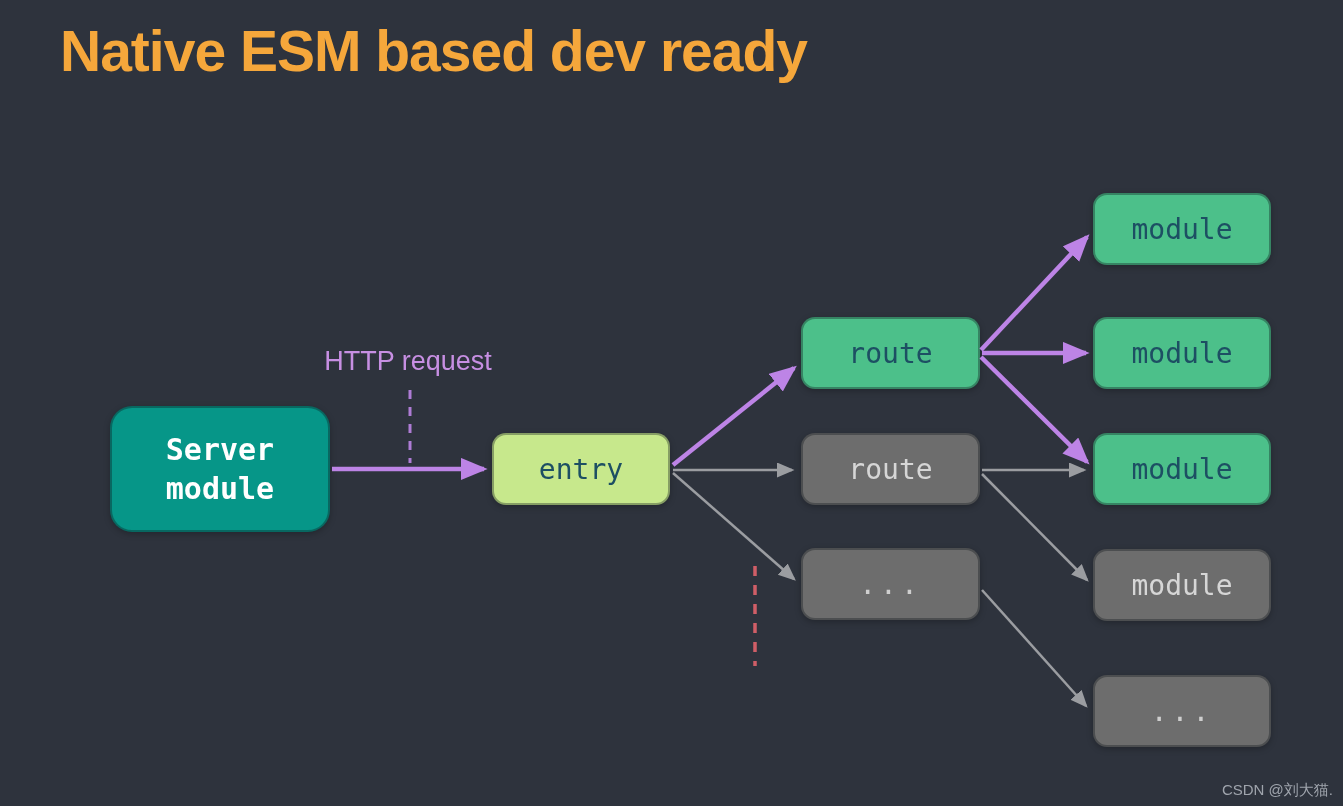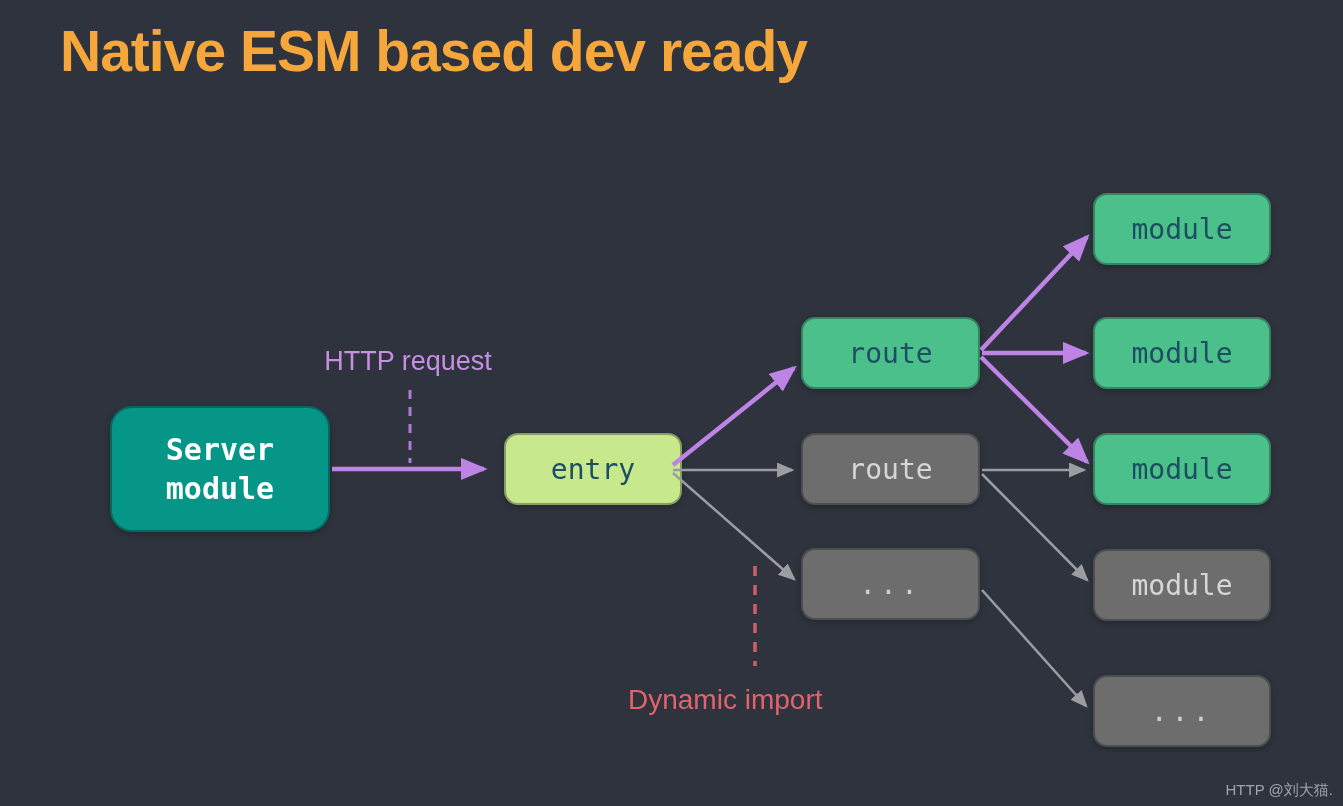--- a/index.html
+++ b/index.html
@@ -28,21 +28,21 @@
     border:2px solid rgba(15,19,26,0.35);
     box-sizing:border-box;
     box-shadow:0 2px 6px rgba(0,0,0,0.25);
   }
   .node.teal{
     background:var(--teal-box,#069688);
     color:#ffffff;font-weight:bold;font-size:30px;
     border-radius:22px;line-height:1.3;text-align:center;
     flex-direction:column;
   }
-  .node.lime{background:var(--lime-box,#c7e88c);color:var(--dark-text,#1d4f63);margin-left:12px;}
+  .node.lime{background:var(--lime-box,#c7e88c);color:var(--dark-text,#1d4f63);}
   .node.green{background:var(--green-box,#4cc08a);color:var(--dark-text,#1d4f63);}
   .node.gray{background:var(--gray-box,#6d6d6d);color:var(--light-text,#d6d6d6);}
   .node.dots{letter-spacing:4px;color:#cfcfcf;}
 
   .float-label{
     position:absolute;
     font-family:"Liberation Sans",sans-serif;
   }
   .http-label{
     left:308px;top:346px;width:200px;
@@ -89,24 +89,23 @@
 
   <div class="node green" style="left:1093px;top:193px;width:178px;height:72px;">module</div>
   <div class="node green" style="left:1093px;top:317px;width:178px;height:72px;">module</div>
   <div class="node green" style="left:1093px;top:433px;width:178px;height:72px;">module</div>
   <div class="node gray" style="left:1093px;top:549px;width:178px;height:72px;">module</div>
   <div class="node gray dots" style="left:1093px;top:675px;width:178px;height:72px;">...</div>
 
   <div class="float-label http-label">HTTP request</div>
 
   <div class="float-label dyn-label">
-    <div>Dynamic import</div>
   </div>
 
-  <div class="watermark">HTTP @刘大猫.</div>
+  <div class="watermark">CSDN @刘大猫.</div>
 
   <svg class="arrows" width="1343" height="806" viewBox="0 0 1343 806">
     <defs>
       <marker id="ah-purple" markerUnits="strokeWidth" markerWidth="7" markerHeight="6" refX="5.2" refY="2.5" orient="auto">
         <path class="mk-purple" d="M0,0 L6,2.5 L0,5 Z"></path>
       </marker>
       <marker id="ah-gray" markerUnits="strokeWidth" markerWidth="8" markerHeight="7" refX="6" refY="3" orient="auto">
         <path class="mk-gray" d="M0,0 L7,3 L0,6 Z"></path>
       </marker>
     </defs>

